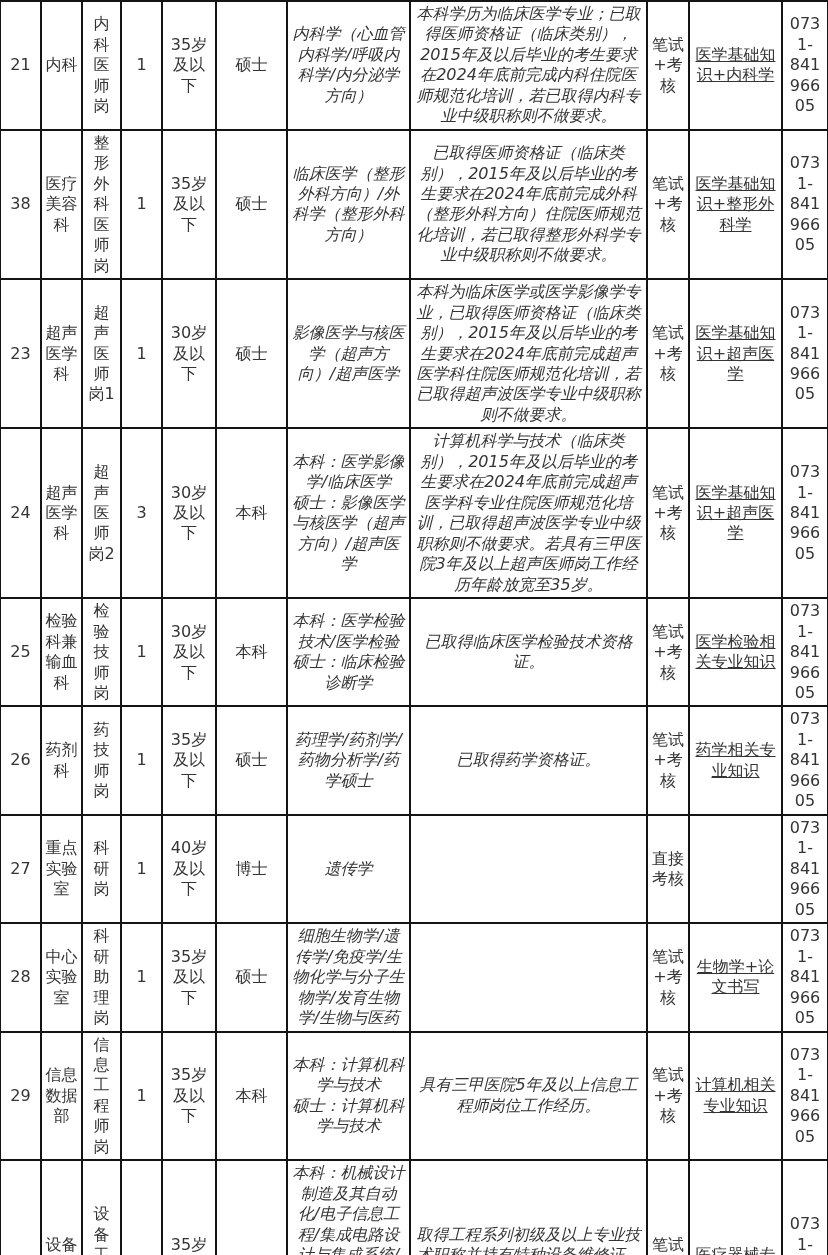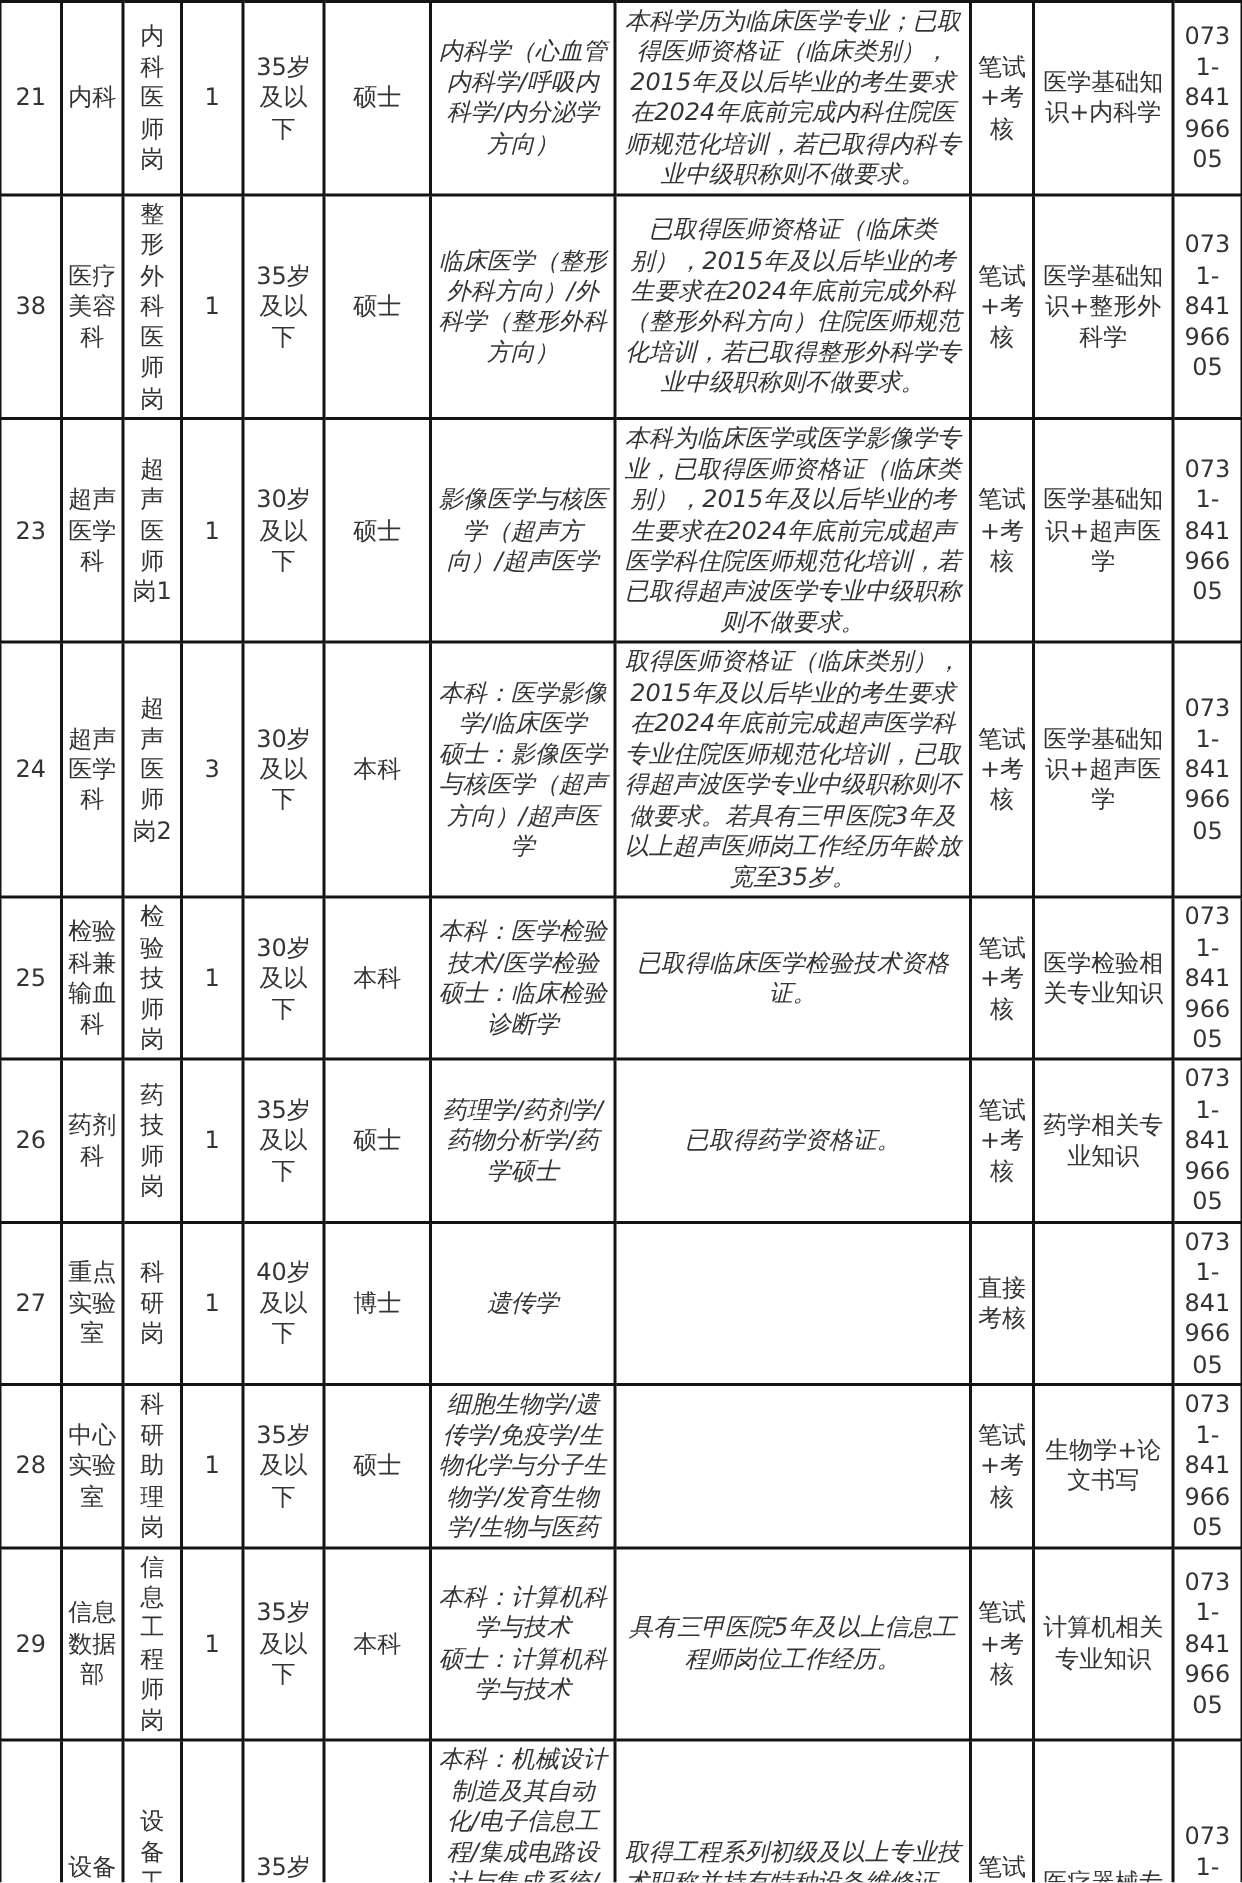--- a/index.html
+++ b/index.html
@@ -37,21 +37,21 @@
     white-space: pre-wrap;
     padding: 2px 4px;
     font-style: italic;
   }
   td.c-phone {
     word-break: break-all;
     padding: 1px 2px;
     letter-spacing: 0;
   }
   td.c-method { padding: 2px 1px; margin-left: 20px; }
-  td.c-content { padding: 2px 2px; }
+  td.c-content { padding: 2px 2px; text-decoration: underline; }
   
   tr.r21 { height: 127px; }
   tr.r22 { height: 129px; }
   tr.r23 { height: 131px; }
   tr.r24 { height: 143px; }
   tr.r25 { height: 86px; }
   tr.r26 { height: 64px; }
   tr.r27 { height: 66px; }
   tr.r28 { height: 101px; }
   tr.r29 { height: 84px; }
@@ -121,21 +121,21 @@
 
     <tr class="r24">
       <td class="c-id">24</td>
       <td class="c-dept">超声医学科</td>
       <td class="c-post">超声医师岗2</td>
       <td class="c-count">3</td>
       <td class="c-age">30岁及以下</td>
       <td class="c-degree">本科</td>
       <td class="c-major">本科：医学影像学/临床医学
 硕士：影像医学与核医学（超声方向）/超声医学</td>
-      <td class="c-req">取得医师资格证（临床类别），2015年及以后毕业的考生要求在2024年底前完成超声医学科专业住院医师规范化培训，已取得超声波医学专业中级职称则不做要求。若具有三甲医院3年及以上超声医师岗工作经历年龄放宽至35岁。</td>
+      <td class="c-req">计算机科学与技术（临床类别），2015年及以后毕业的考生要求在2024年底前完成超声医学科专业住院医师规范化培训，已取得超声波医学专业中级职称则不做要求。若具有三甲医院3年及以上超声医师岗工作经历年龄放宽至35岁。</td>
       <td class="c-method">笔试+考核</td>
       <td class="c-content">医学基础知识+超声医学</td>
       <td class="c-phone">0731-84196605</td>
     </tr>
 
     <tr class="r25">
       <td class="c-id">25</td>
       <td class="c-dept">检验科兼输血科</td>
       <td class="c-post">检验技师岗</td>
       <td class="c-count">1</td>

